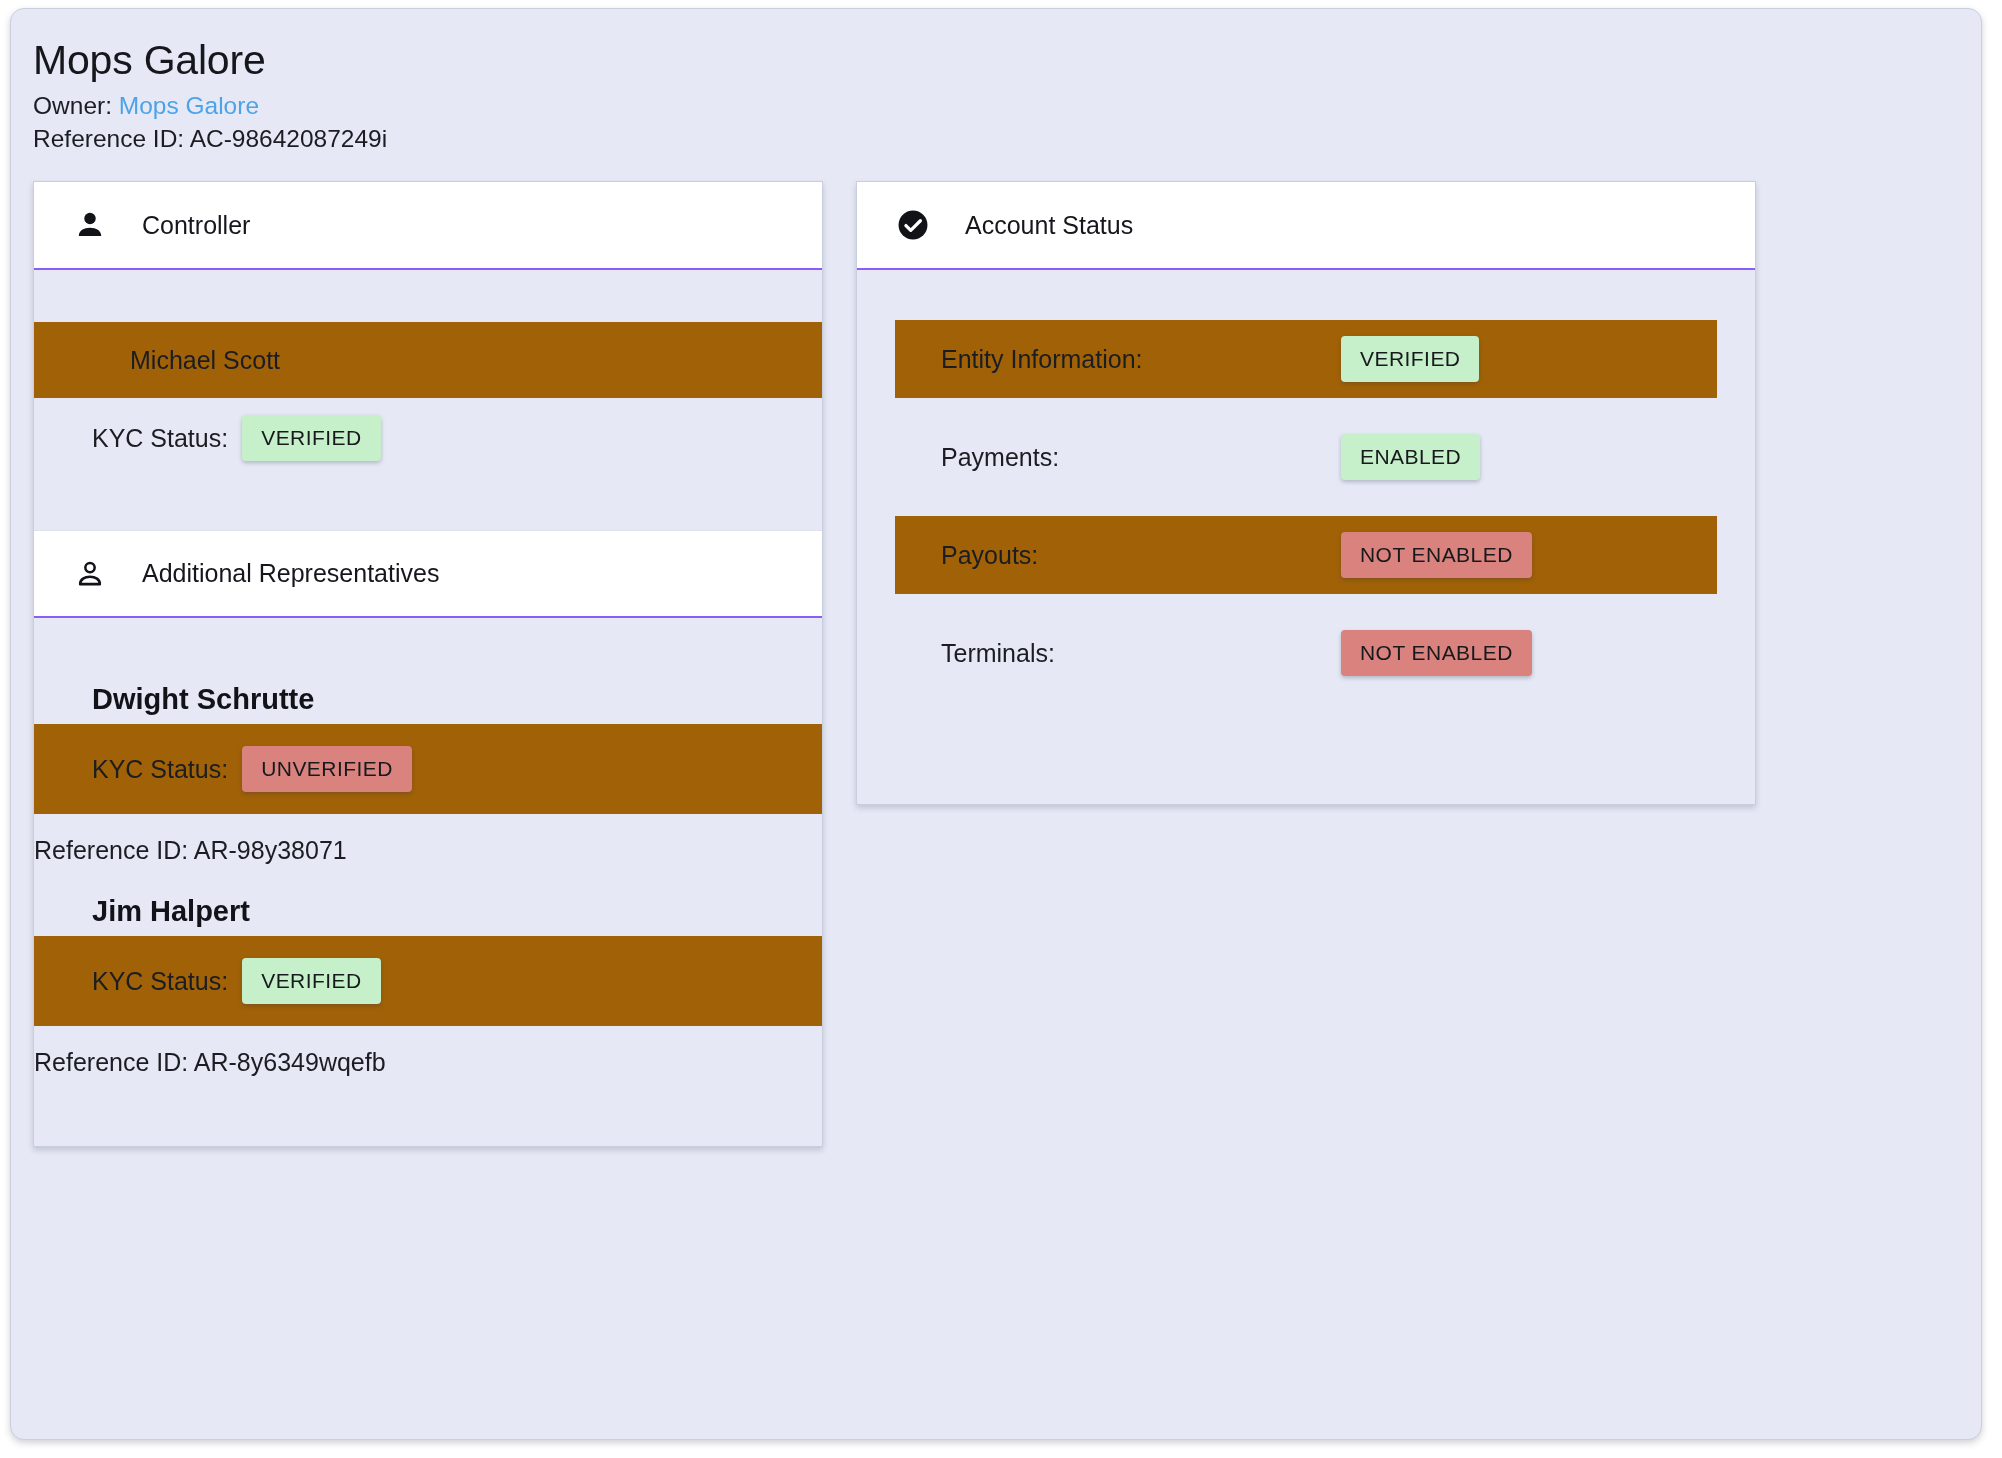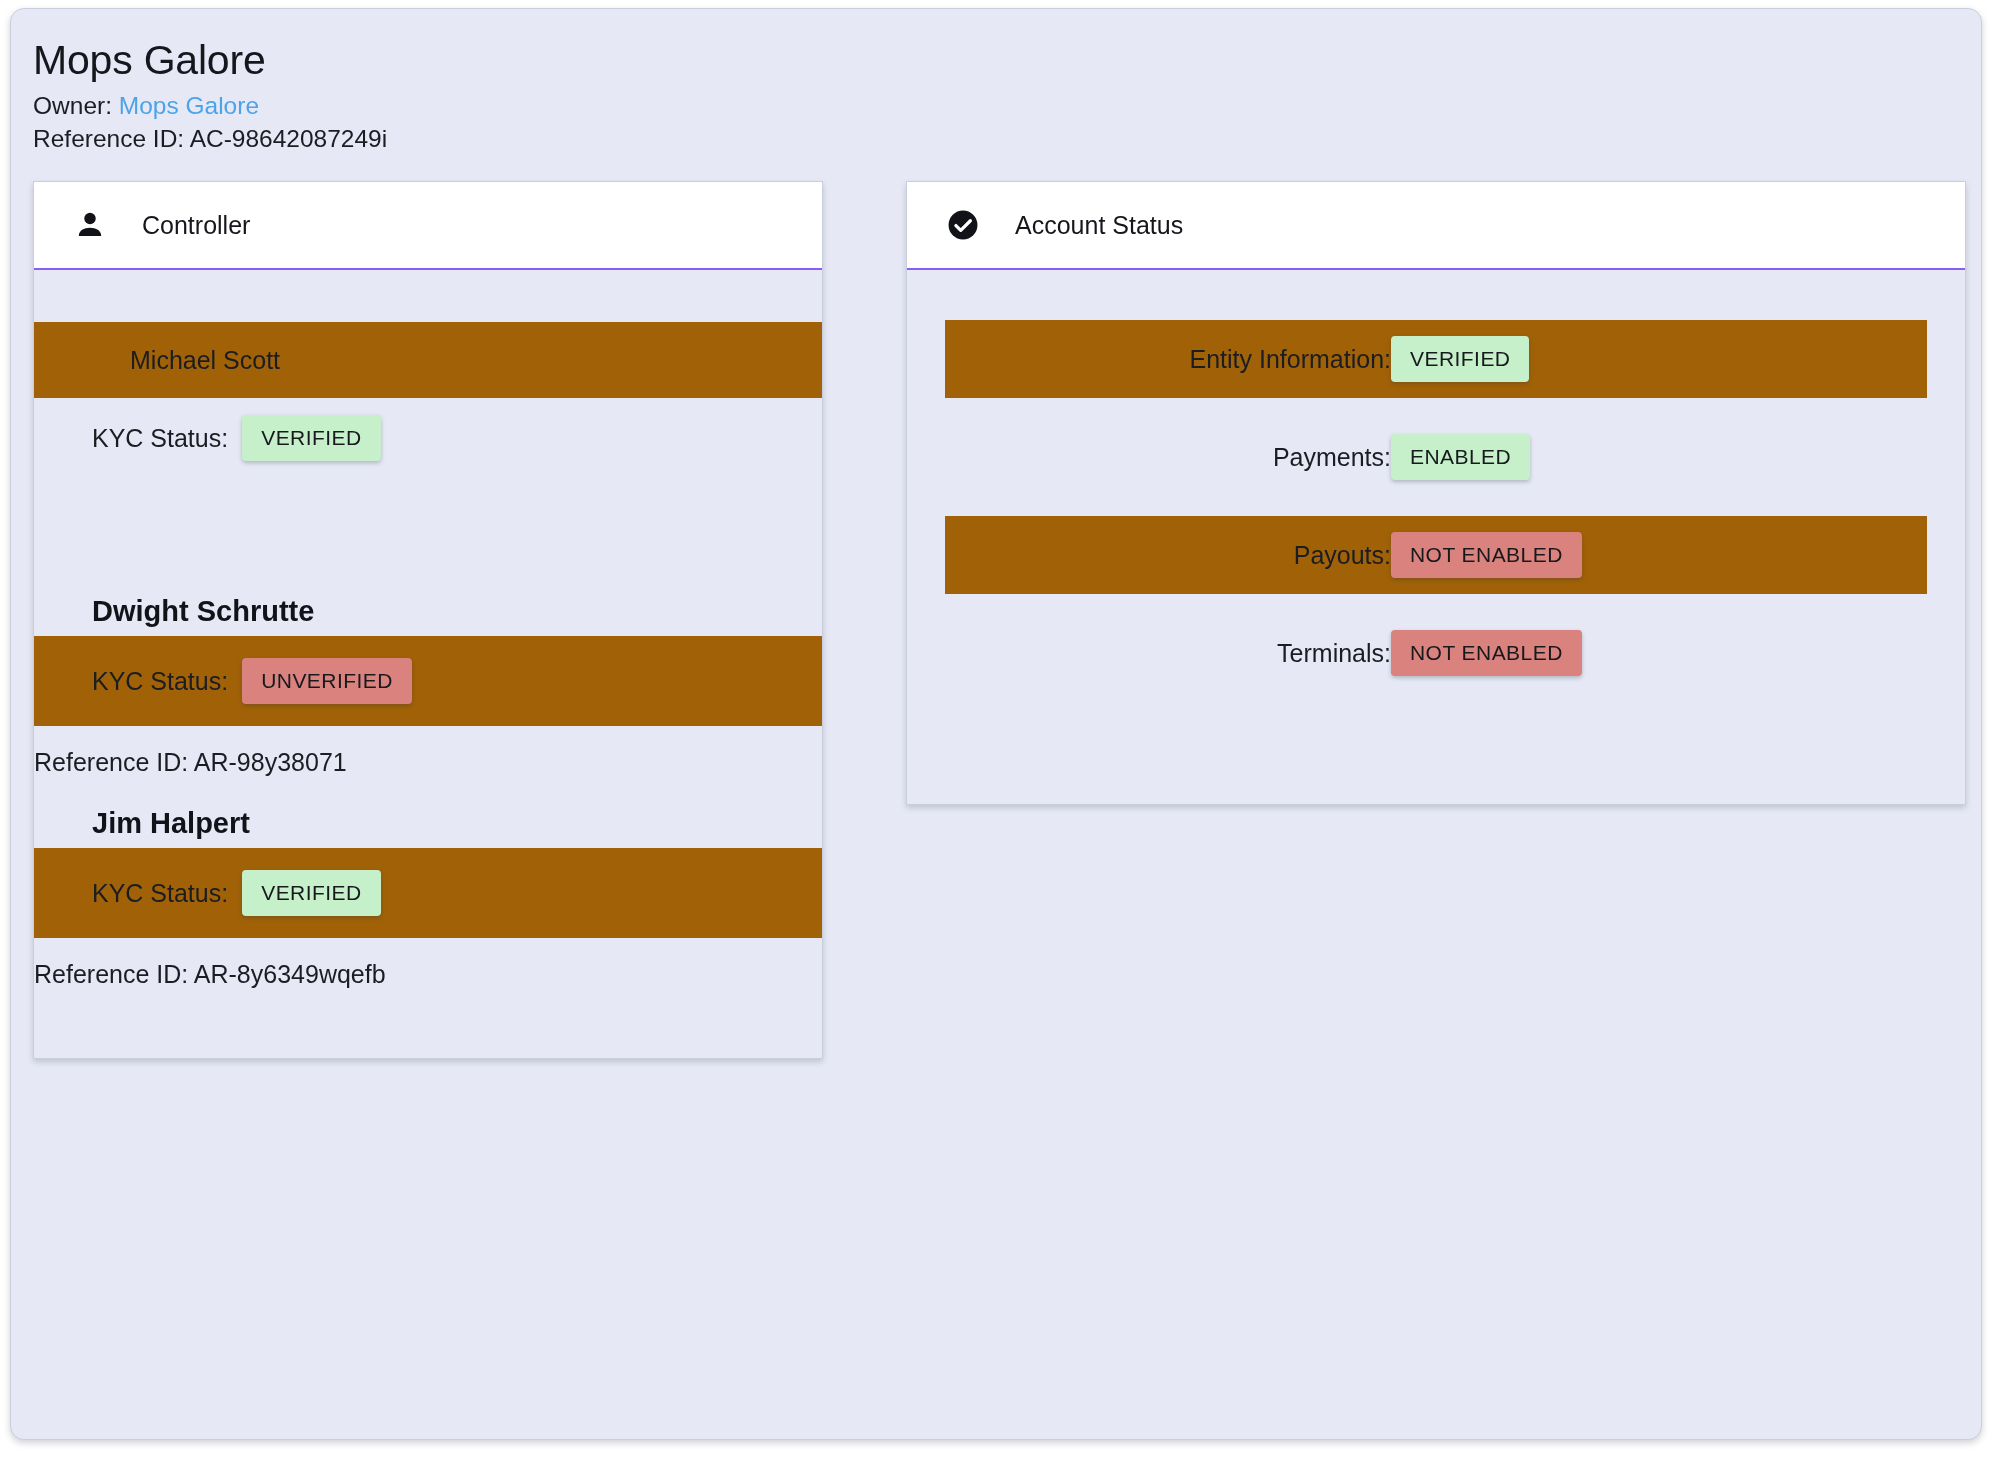--- a/index.html
+++ b/index.html
@@ -60,21 +60,21 @@
   
   .card {
     position: absolute;
     background: #e6e9f5;
     border: 1px solid #c9cede;
     box-shadow: 0 3px 6px rgba(40,45,70,0.20);
     box-sizing: border-box;
     overflow: hidden;
   }
   .card-left  { left: 22px;  top: 172px; width: 790px;  }
-  .card-right { left: 895px; top: 172px; width: 1060px; height: 624px; text-align: right; }
+  .card-right { left: 845px; top: 172px; width: 900px; height: 624px; }
 
   .card-head {
     background: #ffffff;
     border-bottom: 2px solid #8b5cf6;
     height: 88px;
     display: flex;
     align-items: center;
     padding-left: 38px;
     box-sizing: border-box;
   }
@@ -232,20 +232,29 @@
       <div class="row-strip">
         <div class="ctrl-name">Michael Scott</div>
       </div>
       <div class="ctrl-kyc">
         <span class="kyc-label">KYC Status:</span>
         <span class="badge badge-green">VERIFIED</span>
       </div>
       <div class="ctrl-kyc-pad"></div>
     </div>
 
+    <div class="card-head" style="border-top:1px solid #dfe2ea;">
+      <span class="card-head-icon">
+        <svg width="32" height="32" viewBox="0 0 24 24">
+          <circle cx="12" cy="7.2" r="3.5" fill="none" stroke="#111318" stroke-width="1.9"></circle>
+          <path d="M4.6 19.6c0-3.6 3.4-5.6 7.4-5.6s7.4 2 7.4 5.6z" fill="none" stroke="#111318" stroke-width="1.9" stroke-linejoin="round"></path>
+        </svg>
+      </span>
+      <span class="card-head-title">Additional Representatives</span>
+    </div>
 
     <div class="card-body row-plain">
 
       <div class="rep-block">
         <div class="rep-spacer-lg"></div>
         <div class="rep-name">Dwight Schrutte</div>
         <div class="row-strip">
           <div class="rep-kycrow">
             <span class="kyc-label">KYC Status:</span>
             <span class="badge badge-red">UNVERIFIED</span>

